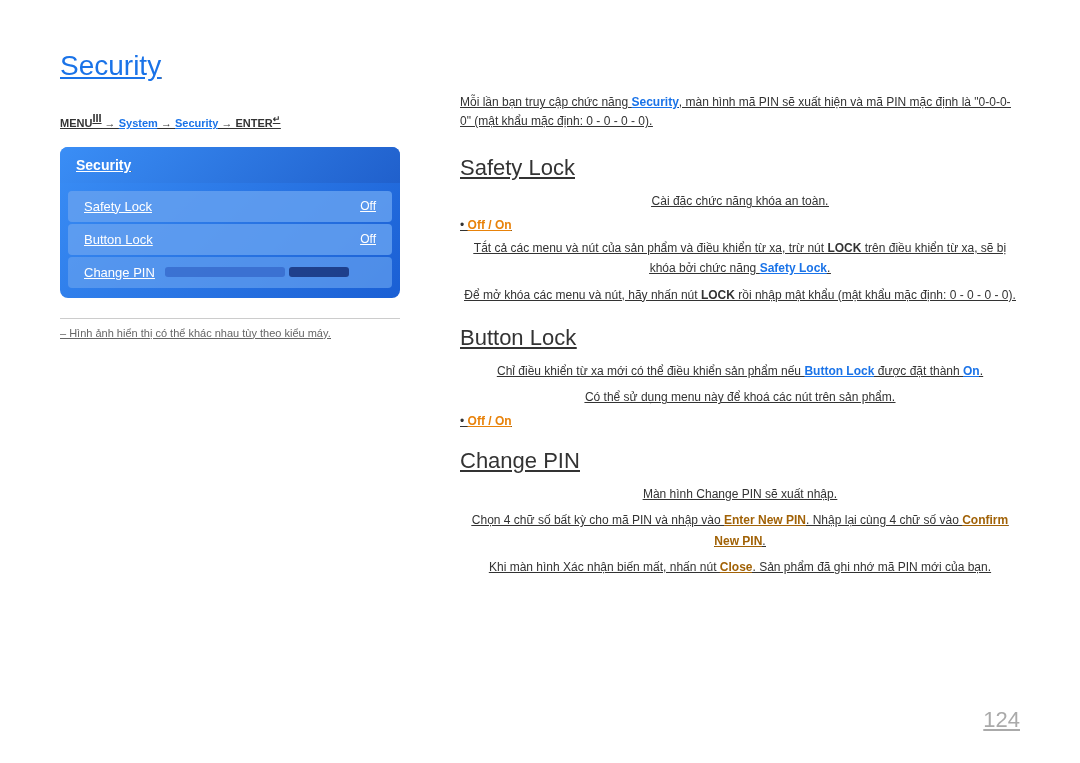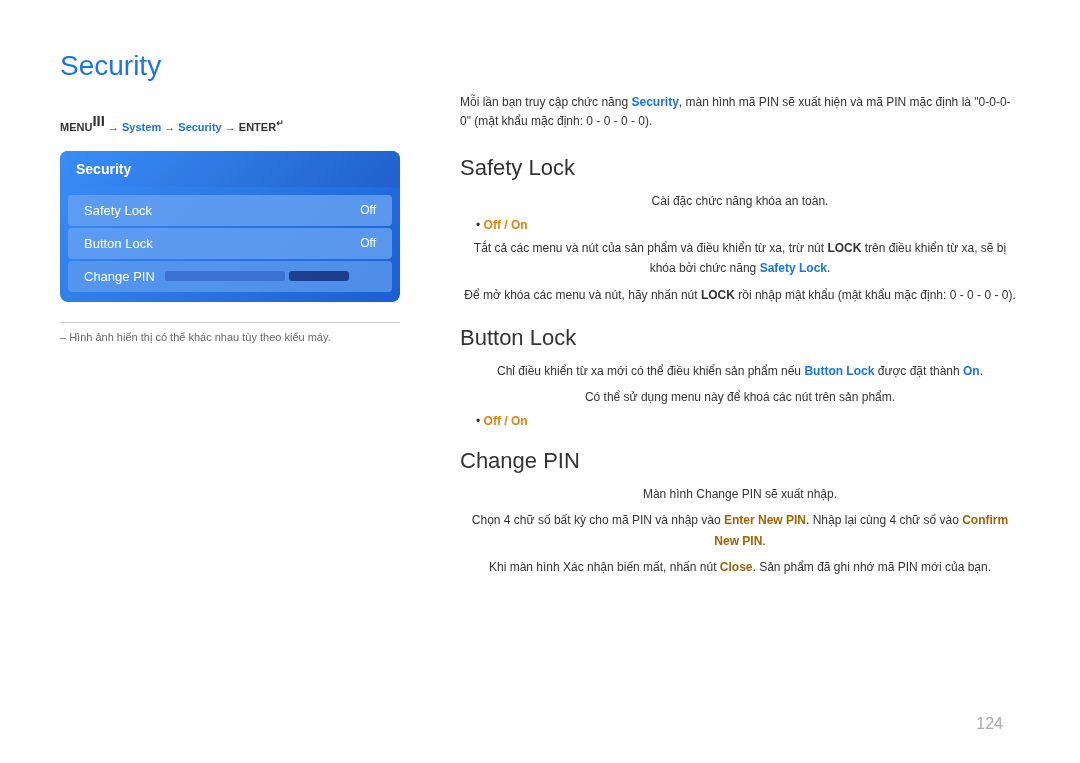--- a/index.html
+++ b/index.html
@@ -1,15 +1,15 @@
 <!DOCTYPE html>
 <html><head>
   <meta charset="utf-8">
   <style>
-    * { margin: 0; padding: 0; box-sizing: border-box; }
+    * { margin: 0; padding: 0; box-sizing: border-box; text-decoration: underline; }
     body {
       width: 1080px;
       height: 763px;
       background: #ffffff;
       font-family: 'Arial', sans-serif;
       font-size: 13px;
       color: #333;
       overflow: hidden;
       position: relative;
     }
@@ -139,55 +139,54 @@
 
     .section-body {
       font-size: 12px;
       color: #333;
       line-height: 1.7;
       margin-bottom: 6px;
       text-align: center;
     }
 
     .bullet {
-      margin-left: 16px;
       margin-bottom: 6px;
       font-size: 12px;
     }
     .bullet::before {
       content: '• ';
     }
     .orange { color: #e8820a; font-weight: bold; }
     .blue-link { color: #1a73e8; font-weight: bold; }
     .gold { color: #a16207; font-weight: bold; }
 
     .section-gap {
       margin-bottom: 20px;
     }
 
     
     .page-number {
       position: absolute;
       bottom: 30px;
-      right: 77px;
-      font-size: 16px;
+      right: 60px;
+      font-size: 22px;
       color: #aaa;
       font-weight: 300;
     }
   </style>
 </head>
 <body>
 
 <div class="page-container">
 
   <div class="left-col">
     <h1 class="page-title">Security</h1>
 
     <div class="menu-path">
-      MENU<span style="font-size:15px; vertical-align:super;">III</span> → <span class="system-text">System</span> → <span class="security-text">Security</span> → ENTER<span style="font-size:9px; vertical-align:super;">↵</span>
+      MENU<span style="font-size:11px; vertical-align:super;">III</span> → <span class="system-text">System</span> → <span class="security-text">Security</span> → ENTER<span style="font-size:9px; vertical-align:super;">↵</span>
     </div>
 
     <div class="menu-box">
       <div class="menu-box-title">Security</div>
       <div style="height:6px;"></div>
       <div class="menu-item">
         <span class="menu-item-label">Safety Lock</span>
         <span class="menu-item-value">Off</span>
       </div>
       <div class="menu-item">

